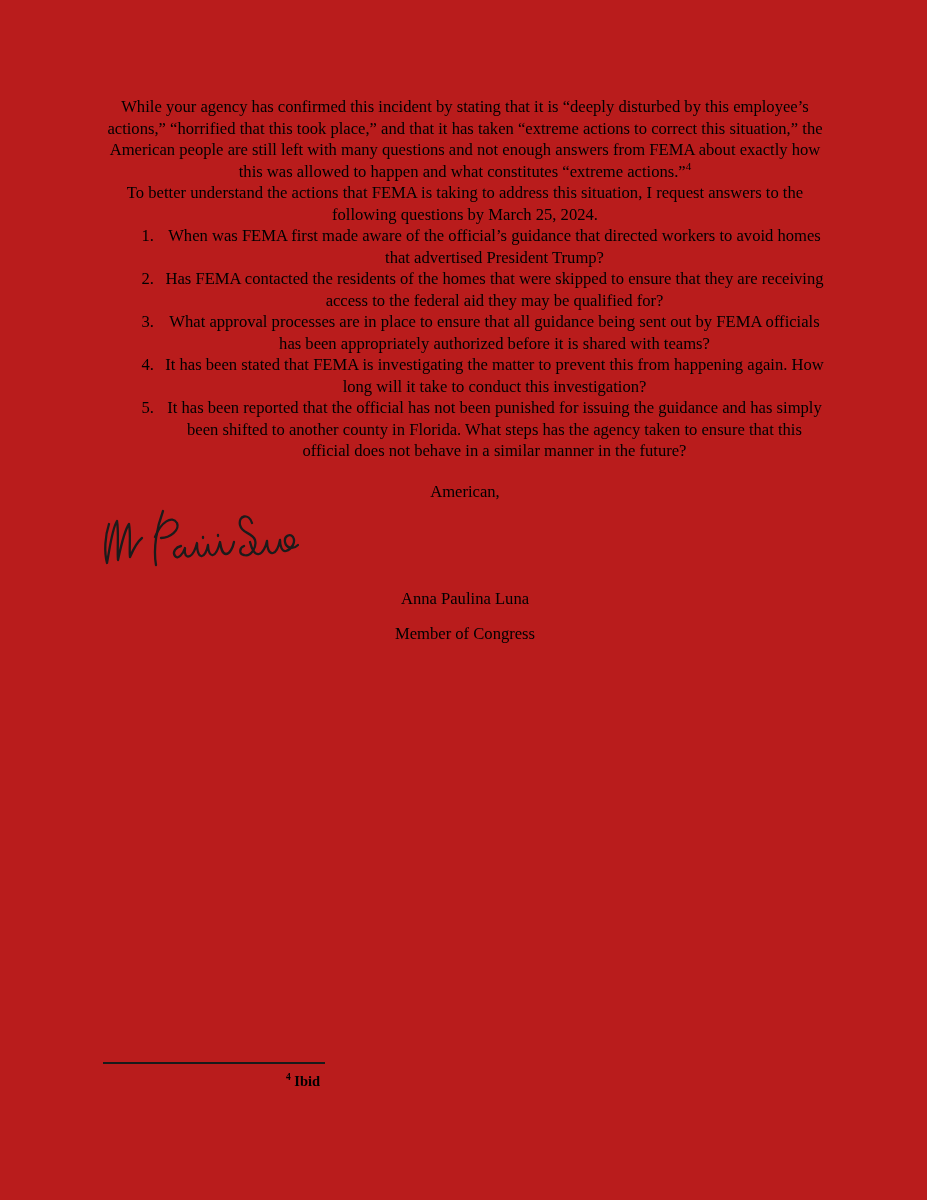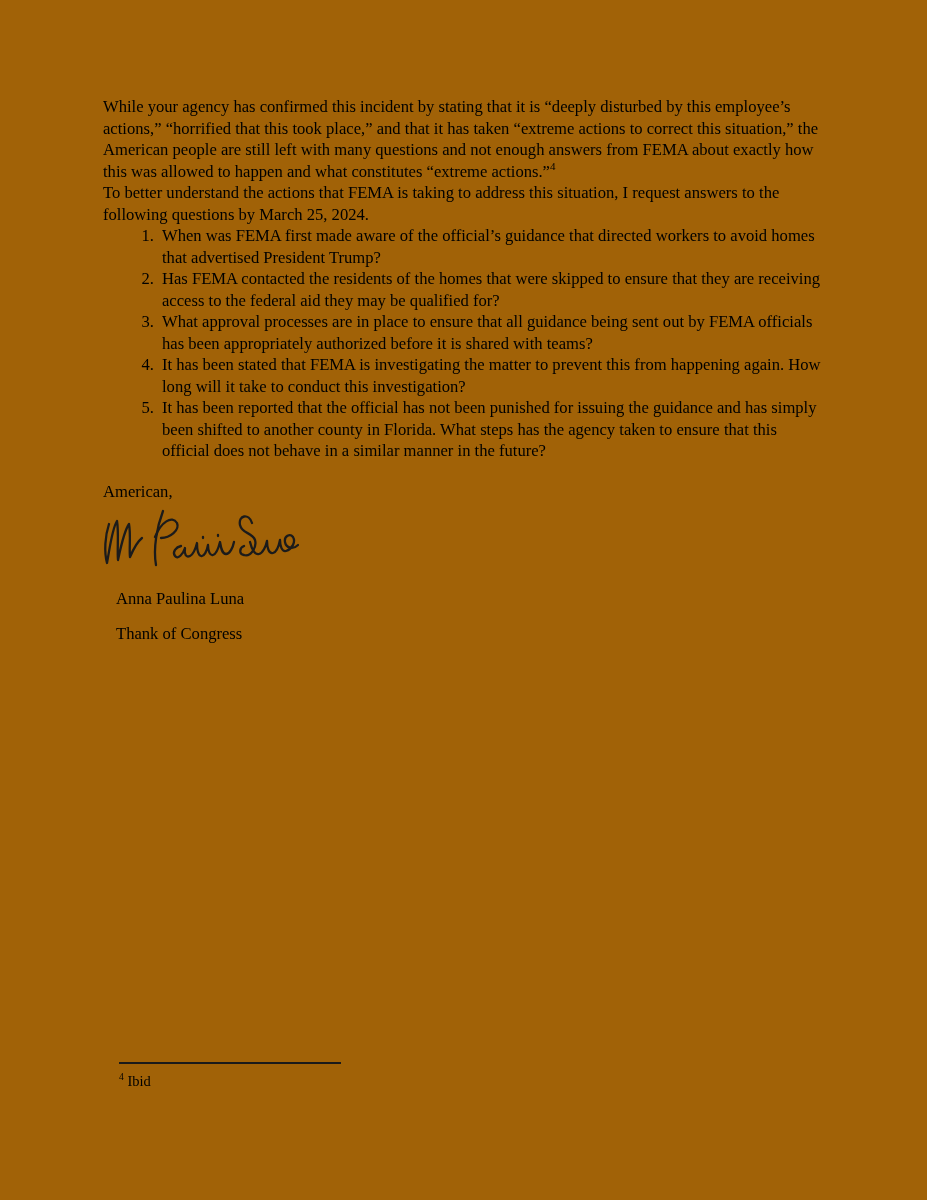--- a/index.html
+++ b/index.html
@@ -7,22 +7,23 @@
   body {
     width: 927px;
     height: 1200px;
     position: relative;
     font-family: "Liberation Serif", "DejaVu Serif", serif;
     color: #000000;
   }
   .page {
     position: absolute;
     inset: 0;
-    background: #a16207;
+    background: #b91c1c;
     overflow: hidden;
+    text-align: center;
   }
   .content {
     position: absolute;
     top: 96px;
     left: 103px;
     width: 724px;
     font-size: 16.6px;
     line-height: 21.5px;
   }
   .content p { margin: 0; }
@@ -45,23 +46,24 @@
   .signature {
     width: 200px;
     height: 70px;
     margin-left: -4px;
     margin-bottom: 16px;
   }
   .signature svg { display: block; width: 100%; height: 100%; }
   .signer-block p { margin: 13px; }
   .footnote-area {
     position: absolute;
-    left: 119px;
+    left: 103px;
     top: 1062px;
     width: 400px;
+    font-weight: bold;
   }
   .footnote-rule {
     width: 222px;
     height: 2px;
     background: #1a1a1a;
     margin-bottom: 8px;
   }
   .footnote-text {
     font-size: 14.5px;
     line-height: 18px;
@@ -107,21 +109,21 @@
         <path d="M119,33 L119,34"></path>
 
         <path d="M153,21 C150,11 139,13 141,23 C143,32 153,30 156,38 C158,45 152,55 145,53 C140,52 140,46 145,44"></path>
 
         <path d="M151,40 C153,48 156,53 160,52 C164,51 167,44 168,39 C168,46 170,52 174,51 C178,50 180,43 181,38 C181,44 183,50 187,49 C193,47 197,40 194,35 C191,31 185,34 186,40 C187,46 194,48 199,43"></path>
       </svg>
     </div>
 
     <div class="signer-block">
       <p>Anna Paulina Luna</p>
-      <p>Thank of Congress</p>
+      <p>Member of Congress</p>
     </div>
 
   </div>
 
   <div class="footnote-area">
     <div class="footnote-rule"></div>
     <p class="footnote-text"><sup>4</sup> <span>Ibid</span></p>
   </div>
 
 </div>

